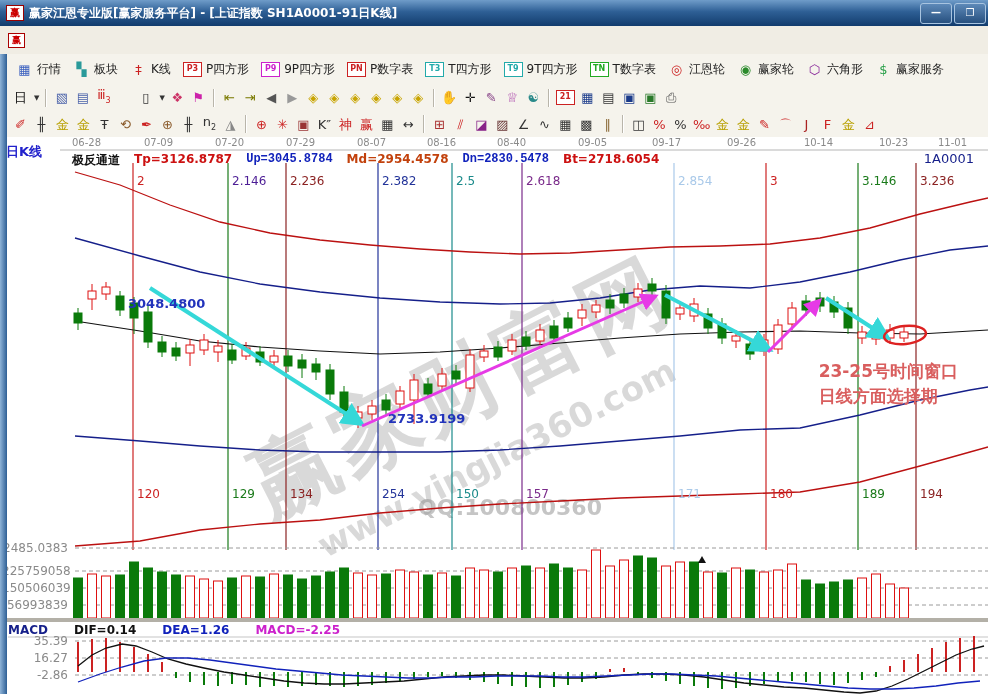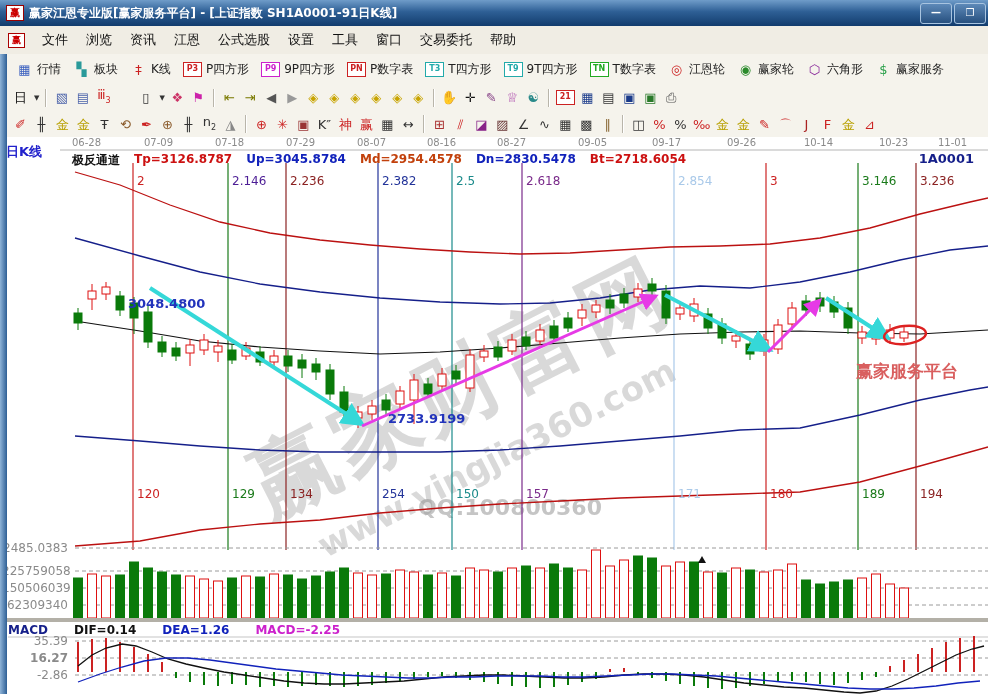--- a/index.html
+++ b/index.html
@@ -40,26 +40,26 @@
   #chart-wrap{position:absolute;left:0;top:137px;width:988px;height:557px;background:#fff;}
   #watermark{position:absolute;left:110px;top:190px;width:720px;transform:rotate(-27deg);
     transform-origin:center;color:rgba(140,140,140,.33);text-align:center;pointer-events:none;z-index:1;}
   #watermark .wm1{font-size:86px;font-weight:bold;letter-spacing:6px;}
   #watermark .wm2{font-size:34px;font-weight:bold;}
   #wm-qq{position:absolute;left:418px;top:358px;font-size:22px;font-weight:bold;
     color:rgba(140,140,140,.5);z-index:1;}
   #chart-svg{position:absolute;left:0;top:0;z-index:2;}
   .ovl{position:absolute;z-index:3;}
   #kline-label{left:6px;top:6px;color:#2222cc;font-size:13px;font-weight:bold;}
-  #symbol-label{right:14px;top:14px;color:#151f8a;font-size:13px;font-weight:bold;}
+  #symbol-label{right:14px;top:14px;color:#151f8a;font-size:13px;font-weight:normal;}
   #dates-row{left:0;top:0;width:988px;height:29px;}
   .date-lab{position:absolute;top:0;font-size:10px;color:#8a8a8a;}
   #indicator-row{left:72px;top:15px;font-size:12px;font-weight:bold;display:flex;gap:14px;}
   .iv-name{color:#111;}
-  .iv-red{color:#cc1111;} .iv-blue{color:#1122bb;} .iv-gray{color:#c2410c;}
+  .iv-red{color:#cc1111;} .iv-blue{color:#1122bb;font-family:Liberation Mono, monospace;} .iv-gray{color:#c2410c;}
   .gann-lab{position:absolute;font-size:12px;z-index:3;}
   .price-lab{position:absolute;font-size:13px;font-weight:bold;color:#2233bb;z-index:3;}
   #annotation{right:30px;top:222px;text-align:left;color:#d95e5e;font-size:17px;
     font-weight:bold;line-height:25px;z-index:4;}
   .axis-lab{position:absolute;width:66px;text-align:right;font-size:12px;color:#8a8a8a;z-index:3;}
   #macd-header{left:8px;top:486px;font-size:12px;font-weight:bold;display:flex;gap:26px;z-index:3;}
   .mh-title{color:#151f8a;} .mh-dif{color:#111;} .mh-dea{color:#1122bb;} .mh-macd{color:#cc22cc;}
 </style>
 </head>
 <body>
@@ -68,21 +68,20 @@
   <div id="titlebar">
     <span id="title-logo">赢</span>
     <span>赢家江恩专业版[赢家服务平台] - [上证指数  SH1A0001-91日K线]</span>
     <span class="winbtns">
       <span class="winbtn">—</span>
       <span class="winbtn">❐</span>
     </span>
   </div>
   <div id="menubar">
     <span id="menu-doc-icon">赢</span>
-    <span id="menu-items"><span class="menu-item">文件</span><span class="menu-item">浏览</span><span class="menu-item">资讯</span><span class="menu-item">江恩</span><span class="menu-item">公式选股</span><span class="menu-item">设置</span><span class="menu-item">工具</span><span class="menu-item">窗口</span><span class="menu-item">交易委托</span><span class="menu-item">帮助</span></span>
   </div>
   <div id="toolbar1" class="toolbar">
       <span class="tb-sep"></span>
       <span class="tb-btn">
         <span class="icon-glyph" style="color: rgb(58, 95, 191);">▦</span>
         <span>行情</span>
       </span>
       <span class="tb-btn">
         <span class="icon-glyph" style="color: rgb(42, 154, 154);">▚</span>
         <span>板块</span>
@@ -651,42 +650,43 @@
         <line x1="974" y1="672" x2="974" y2="636" stroke="#cc2222" stroke-width="2"></line>
         <polyline points="78,666 92,655 106,648 122,644 136,646 152,652 168,659 186,664 204,668 224,672 244,675 264,678 284,681 304,683 324,684 344,684 364,683 384,682 404,681 424,679 444,677 464,676 484,675 504,675 524,676 544,677 564,678 584,678 604,677 624,675 644,674 664,674 684,675 704,677 724,680 744,683 764,685 784,687 804,688 824,690 844,692 860,693 876,691 892,686 908,679 924,671 940,663 956,655 972,649 984,646" fill="none" stroke="#111111" stroke-width="1.3"></polyline>
         <polyline points="78,682 100,674 122,667 144,661 166,658 188,658 210,660 232,663 254,666 276,669 298,671 320,673 342,675 364,676 386,677 408,678 430,678 452,677 474,677 496,676 518,676 540,676 562,677 584,677 606,676 628,675 650,674 672,674 694,675 716,676 738,678 760,680 782,682 804,684 826,686 848,688 870,689 892,689 914,688 936,686 958,683 980,681" fill="none" stroke="#1122bb" stroke-width="1.3"></polyline>
       </svg>
 
     <div class="ovl" id="kline-label">日K线</div>
     <div class="ovl" id="symbol-label">1A0001</div>
     <div class="ovl" id="dates-row">
         <span class="date-lab" style="left: 72px;">06-28</span>
         <span class="date-lab" style="left: 144px;">07-09</span>
-        <span class="date-lab" style="left: 215px;">07-18</span>
+        <span class="date-lab" style="left: 215px;">07-20</span>
         <span class="date-lab" style="left: 286px;">07-29</span>
         <span class="date-lab" style="left: 357px;">08-07</span>
         <span class="date-lab" style="left: 427px;">08-16</span>
-        <span class="date-lab" style="left: 497px;">08-27</span>
+        <span class="date-lab" style="left: 497px;">08-40</span>
         <span class="date-lab" style="left: 578px;">09-05</span>
         <span class="date-lab" style="left: 652px;">09-17</span>
         <span class="date-lab" style="left: 727px;">09-26</span>
         <span class="date-lab" style="left: 804px;">10-14</span>
         <span class="date-lab" style="left: 879px;">10-23</span>
         <span class="date-lab" style="left: 938px;">11-01</span>
       </div>
     <div class="ovl" id="indicator-row">
       <span class="iv-name">极反通道</span>
       <span class="iv-red">Tp=3126.8787</span>
       <span class="iv-blue">Up=3045.8784</span>
       <span class="iv-gray">Md=2954.4578</span>
       <span class="iv-blue">Dn=2830.5478</span>
       <span class="iv-red">Bt=2718.6054</span>
     </div>
     <div class="ovl" id="annotation">
-      <div>赢家服务平台</div>
+      <div>23-25号时间窗口</div>
+      <div>日线方面选择期</div>
     </div>
     <div class="ovl" id="macd-header">
       <span class="mh-title">MACD</span>
       <span class="mh-dif">DIF=0.14</span>
       <span class="mh-dea">DEA=1.26</span>
       <span class="mh-macd">MACD=-2.25</span>
     </div>
 
   <span class="gann-lab" style="left: 137px; top: 37px; color: rgb(204, 34, 34);">2</span>
       <span class="gann-lab" style="left: 137px; top: 350px; color: rgb(204, 34, 34);">120</span>
@@ -706,19 +706,19 @@
       <span class="gann-lab" style="left: 770px; top: 350px; color: rgb(204, 34, 34);">180</span>
       <span class="gann-lab" style="left: 862px; top: 37px; color: rgb(26, 122, 26);">3.146</span>
       <span class="gann-lab" style="left: 862px; top: 350px; color: rgb(26, 122, 26);">189</span>
       <span class="gann-lab" style="left: 920px; top: 37px; color: rgb(139, 34, 34);">3.236</span>
       <span class="gann-lab" style="left: 920px; top: 350px; color: rgb(139, 34, 34);">194</span>
       <span class="price-lab" style="left: 128px; top: 159px;">3048.4800</span>
       <span class="price-lab" style="left: 388px; top: 274px;">2733.9199</span>
       <span class="axis-lab" style="left: 2px; top: 404px;">2485.0383</span>
       <span class="axis-lab" style="left: 2px; top: 427px;">225759058</span>
       <span class="axis-lab" style="left: 2px; top: 444px;">150506039</span>
-      <span class="axis-lab" style="left: 2px; top: 461px;">62309340</span>
+      <span class="axis-lab" style="left: 2px; top: 461px;">56993839</span>
       <span class="axis-lab" style="left: 2px; top: 497px;">35.39</span>
-      <span class="axis-lab" style="left: 2px; top: 514px; font-weight: bold;">16.27</span>
+      <span class="axis-lab" style="left: 2px; top: 514px;">16.27</span>
       <span class="axis-lab" style="left: 2px; top: 531px;">-2.86</span>
     </div>
 
 </div>
 
 </body></html>

